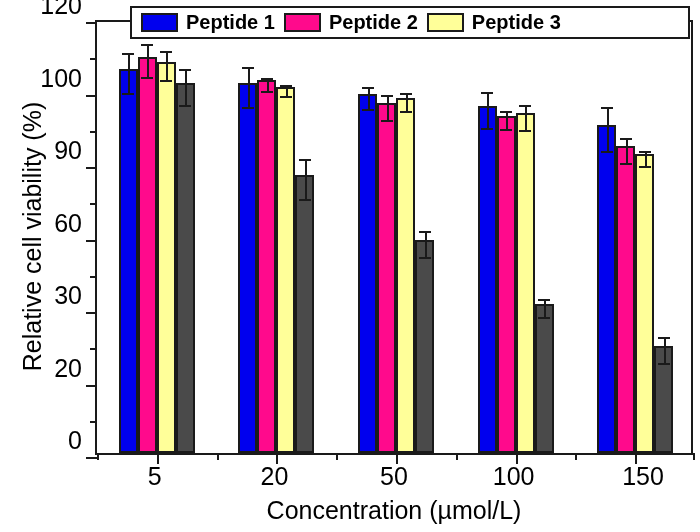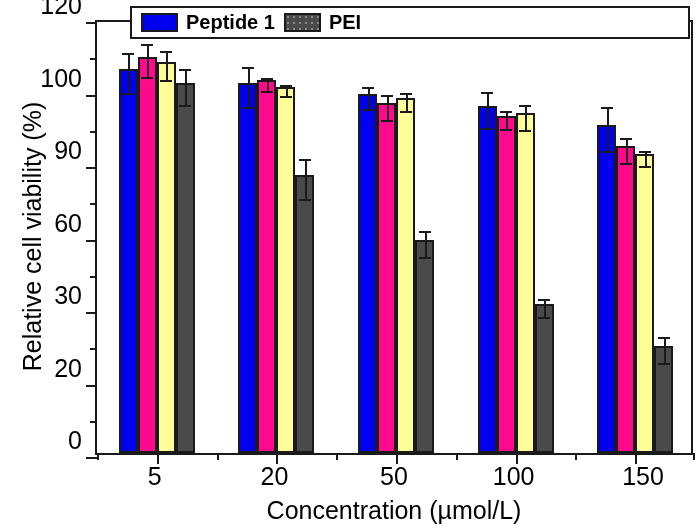--- a/index.html
+++ b/index.html
@@ -307,18 +307,22 @@
     </div>
 
   <div id="x-axis-title">Concentration (µmol/L)</div>
 
   <div id="legend">
       <div class="legend-entry">
         <span class="legend-swatch" style="background-color: rgb(0, 0, 238);"></span>
         <span class="legend-label">Peptide 1</span>
       </div>
       <div class="legend-entry">
-        <span class="legend-swatch pei" style="background-color: rgb(74, 74, 74);"></span>
-        <span class="legend-label">PEI</span>
+        <span class="legend-swatch" style="background-color: rgb(255, 10, 140);"></span>
+        <span class="legend-label">Peptide 2</span>
+      </div>
+      <div class="legend-entry">
+        <span class="legend-swatch" style="background-color: rgb(255, 255, 153);"></span>
+        <span class="legend-label">Peptide 3</span>
       </div>
     </div>
 
 </div>
 
 </body></html>

